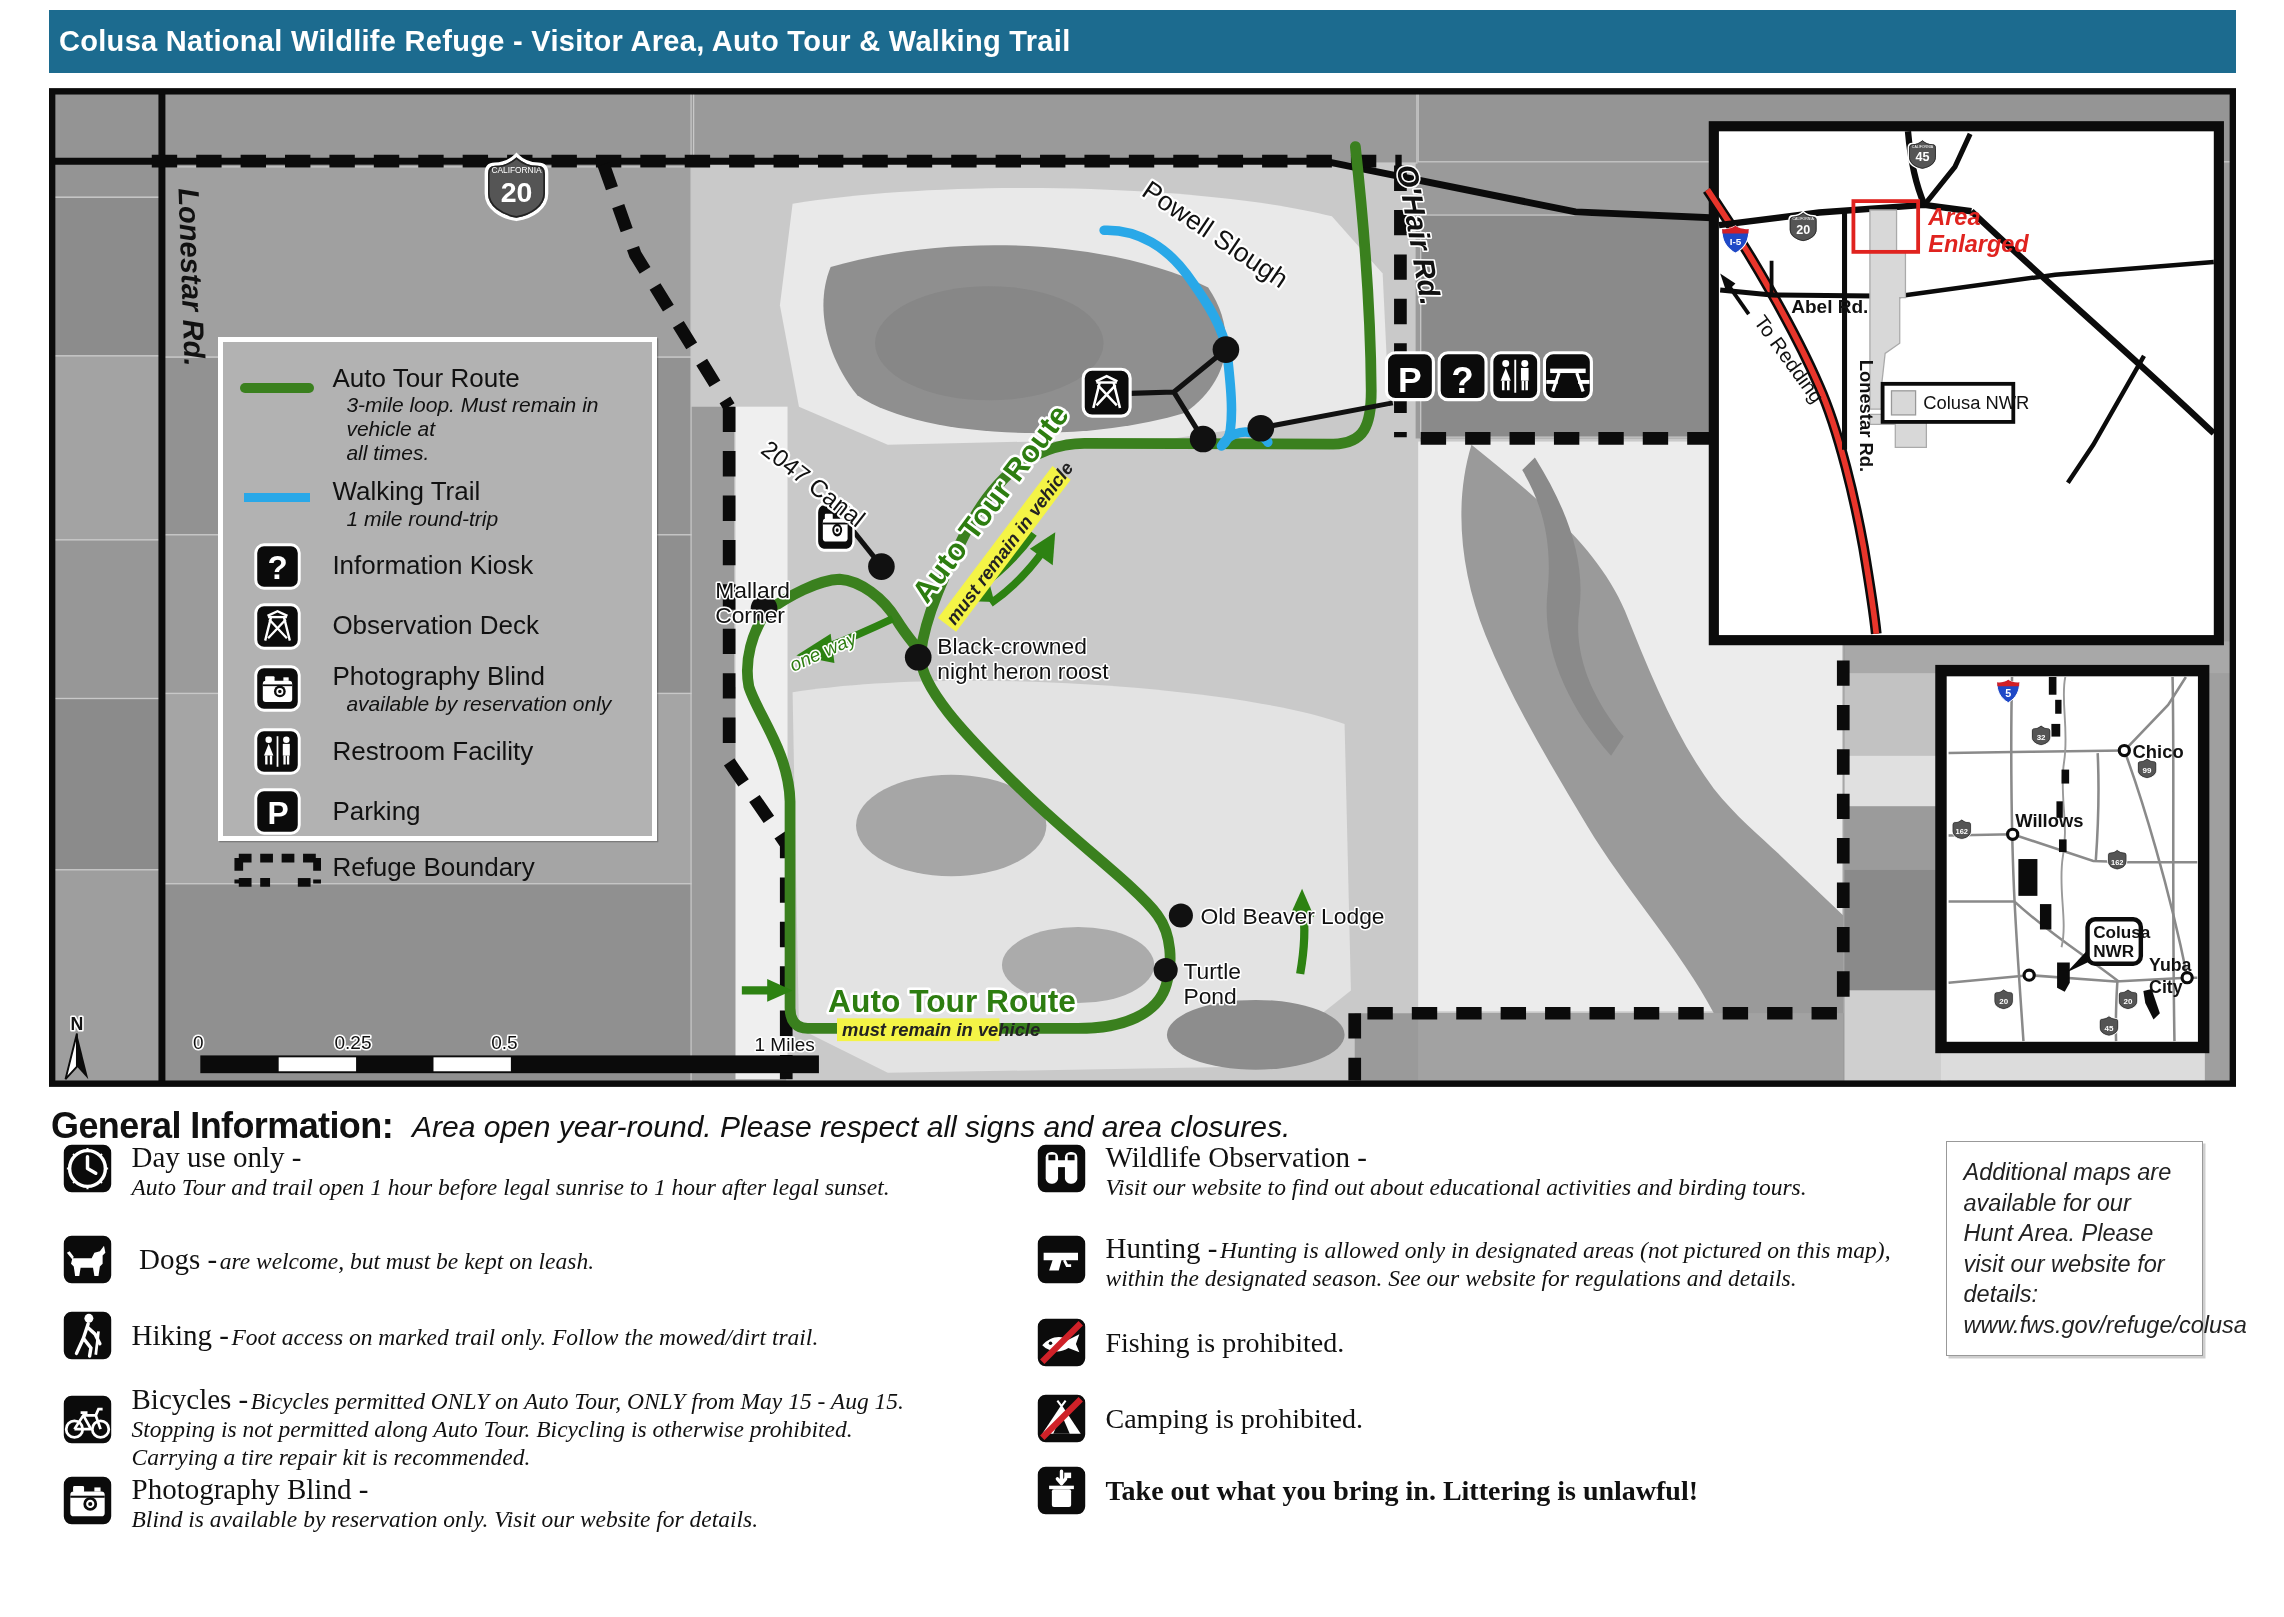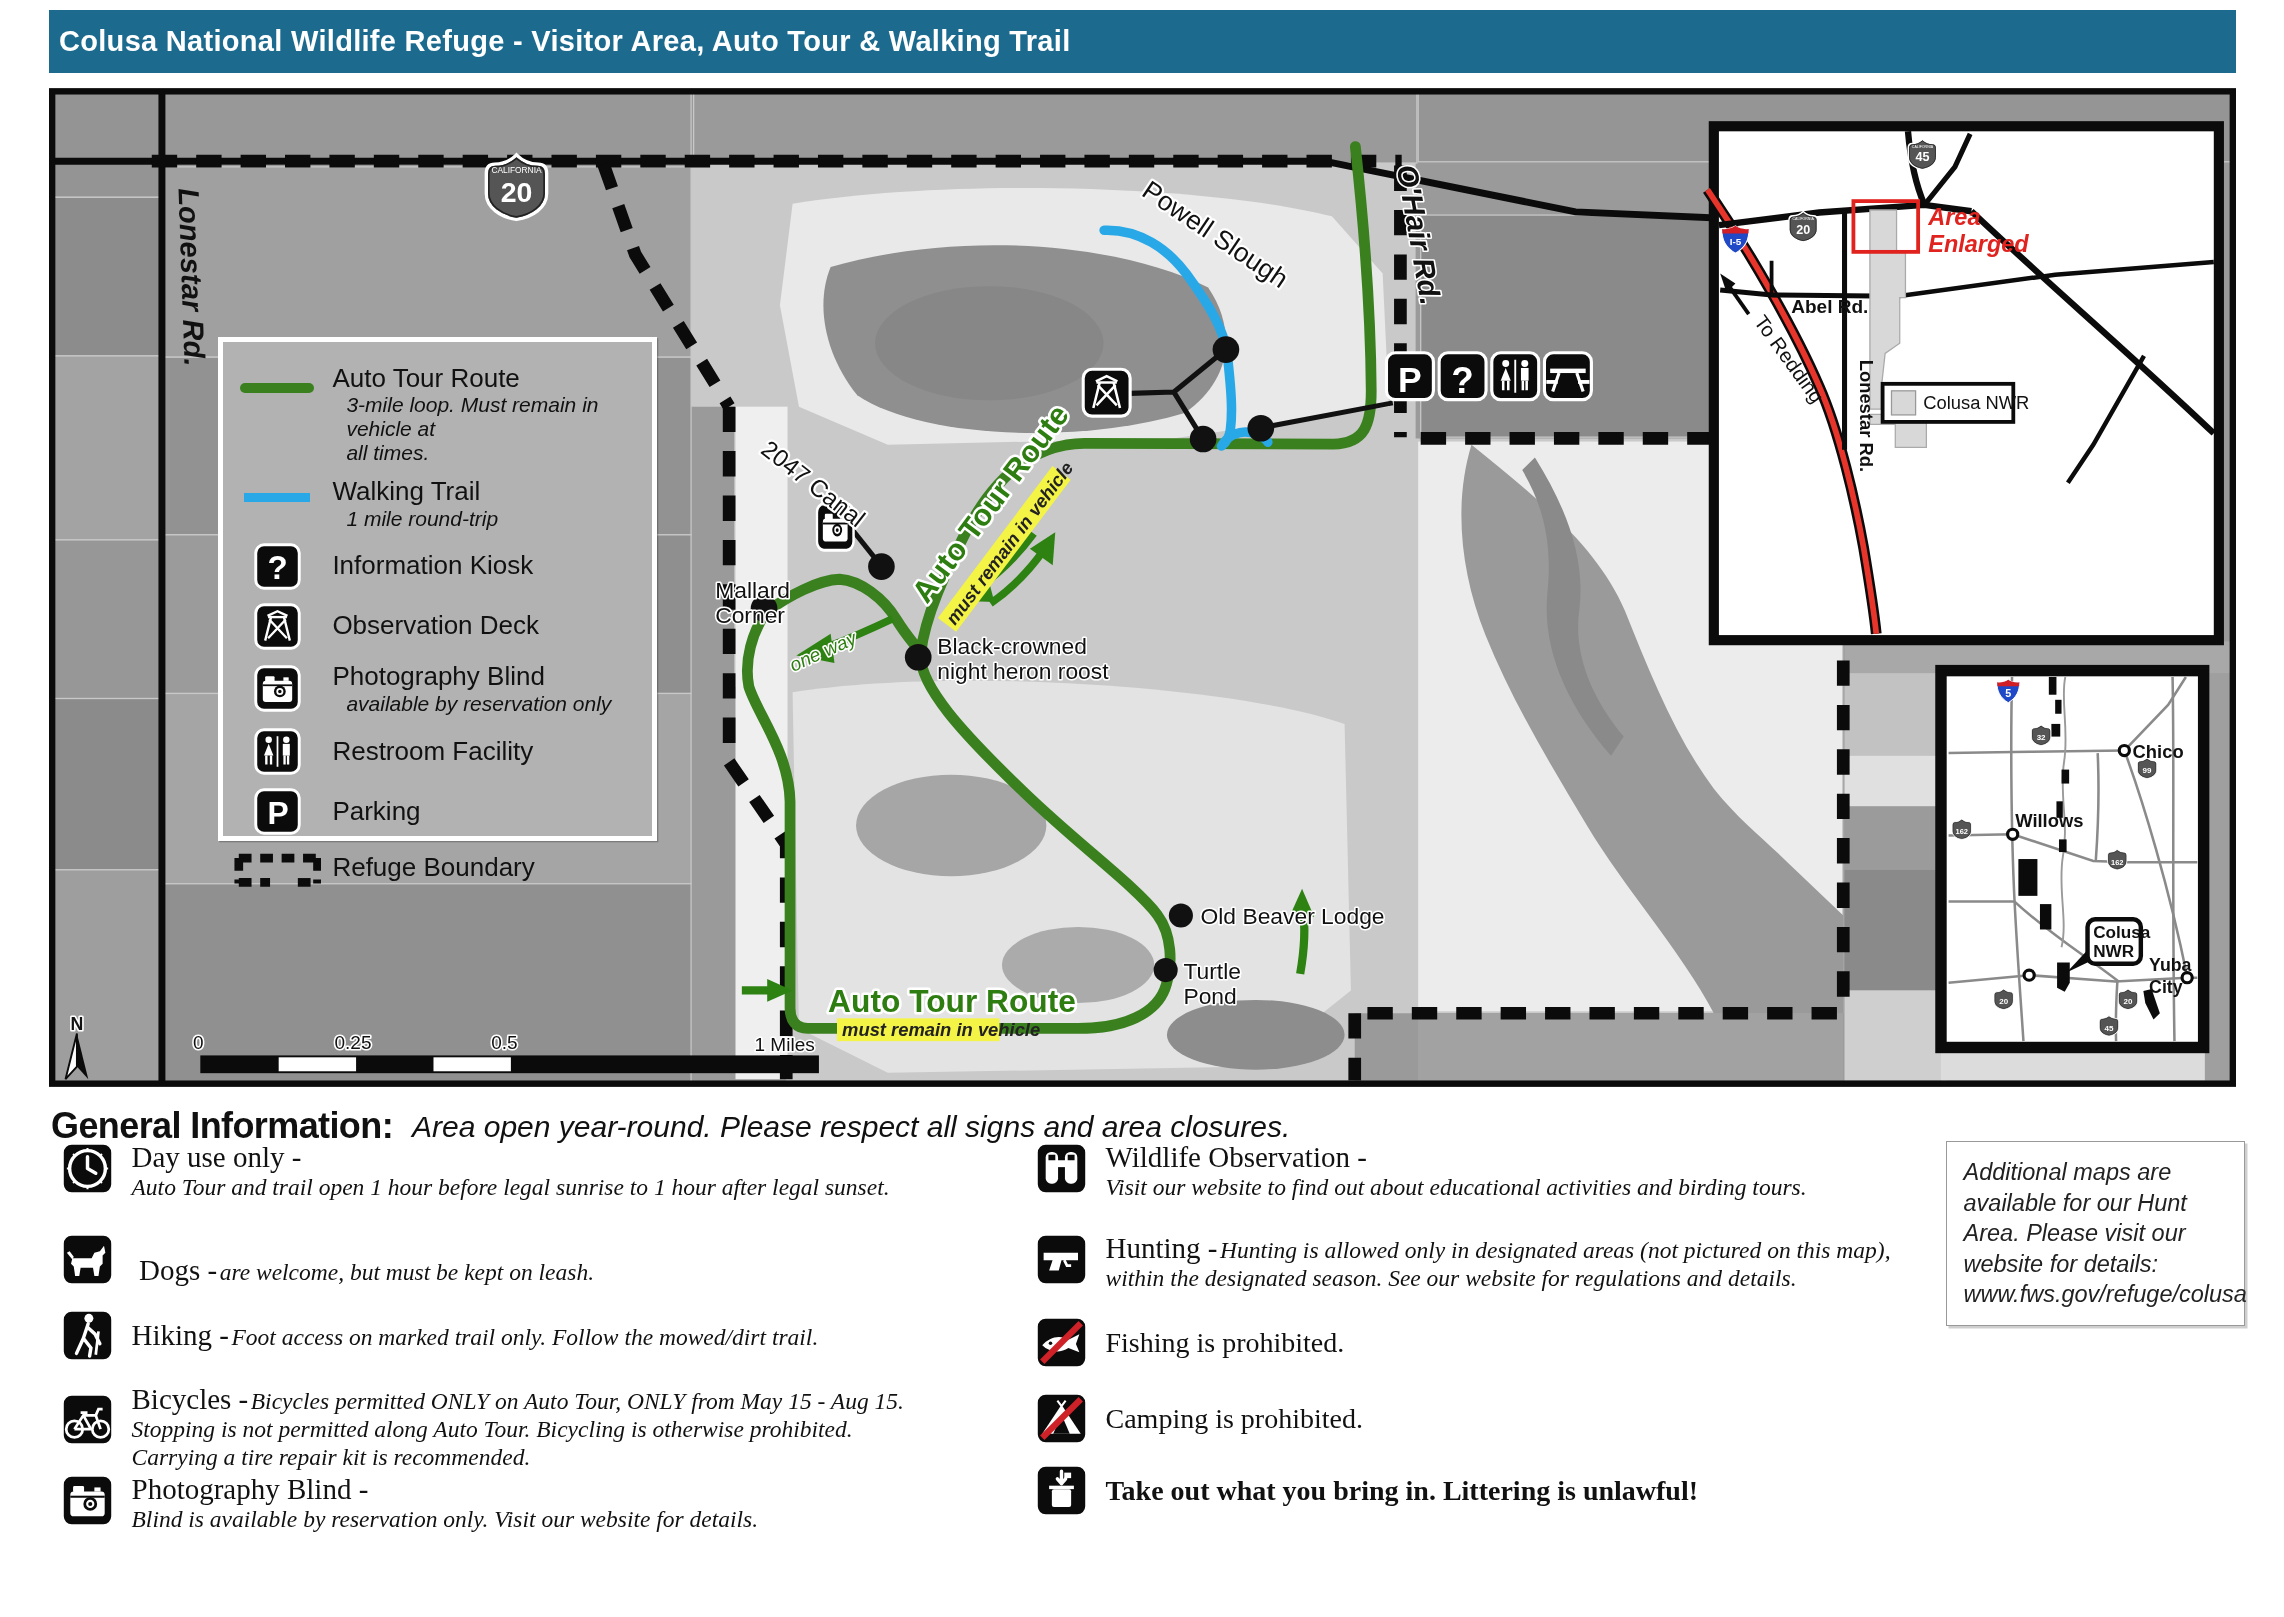--- a/index.html
+++ b/index.html
@@ -25,21 +25,21 @@
   .gi-head{position:absolute;left:51px;top:1105px;font-size:36px;font-weight:bold;color:#111;letter-spacing:-0.6px;}
   .gi-sub{position:absolute;left:412px;top:1110px;font-size:30px;font-style:italic;color:#111;}
   .info-row{position:absolute;display:flex;gap:16.5px;align-items:flex-start;}
   .info-ic{width:55px;height:55px;flex:none;}
   .info-ic svg{width:55px;height:55px;display:block;}
   .it{font-family:"Liberation Serif",serif;color:#111;}
   .it-title{font-size:29px;}
   .it-desc{font-size:23.5px;font-style:italic;}
   .it-line{font-size:23.5px;font-style:italic;line-height:1.18;}
   .it-plain{font-size:28px;}
-  .note-box{position:absolute;left:1946px;top:1141px;width:299px;box-sizing:border-box;padding:15px 16.5px;
+  .note-box{position:absolute;left:1946px;top:1141px;width:257px;box-sizing:border-box;padding:15px 16.5px;
     border:1.9px solid #999;box-shadow:2.5px 2.5px 0 #cfcfcf;font-size:23.5px;font-style:italic;color:#222;line-height:1.3;}
 
   
   text{font-family:"Liberation Sans",sans-serif;}
   .halo{paint-order:stroke;stroke:#ffffff;stroke-width:7px;stroke-linejoin:round;fill:#111;}
   .halo-s{paint-order:stroke;stroke:#ffffff;stroke-width:5px;stroke-linejoin:round;fill:#111;}
   .ghalo{paint-order:stroke;stroke:#ffffff;stroke-width:8px;stroke-linejoin:round;fill:#2d7d10;}
   .bi{font-weight:bold;font-style:italic;}
   .shield-num{fill:#fff;font-weight:bold;text-anchor:middle;}
   .shield-ca{fill:#fff;text-anchor:middle;}
@@ -553,21 +553,21 @@
         <svg viewBox="0 0 80 80">
           <use href="#i-box"></use>
           <use href="#i-clock"></use>
         </svg>
       </div>
     <div class="it" style="max-width:876px;">
       <div class="it-title">Day use only -</div>
       <div class="it-line">Auto Tour and trail open 1 hour before legal sunrise to 1 hour after legal sunset.</div>
     </div>
   </div>
-  <div class="info-row" style="left:60px;top:1232px;align-items:flex-end;gap:24px;">
+  <div class="info-row" style="left:60px;top:1232px;align-items:center;gap:24px;">
     <div class="info-ic">
         <svg viewBox="0 0 80 80">
           <use href="#i-box"></use>
           <use href="#i-dog"></use>
         </svg>
       </div>
     <div class="it" style="max-width:876px;">
       <span class="it-title">Dogs -</span>
       <span class="it-desc">are welcome, but must be kept on leash.</span>
     </div>

